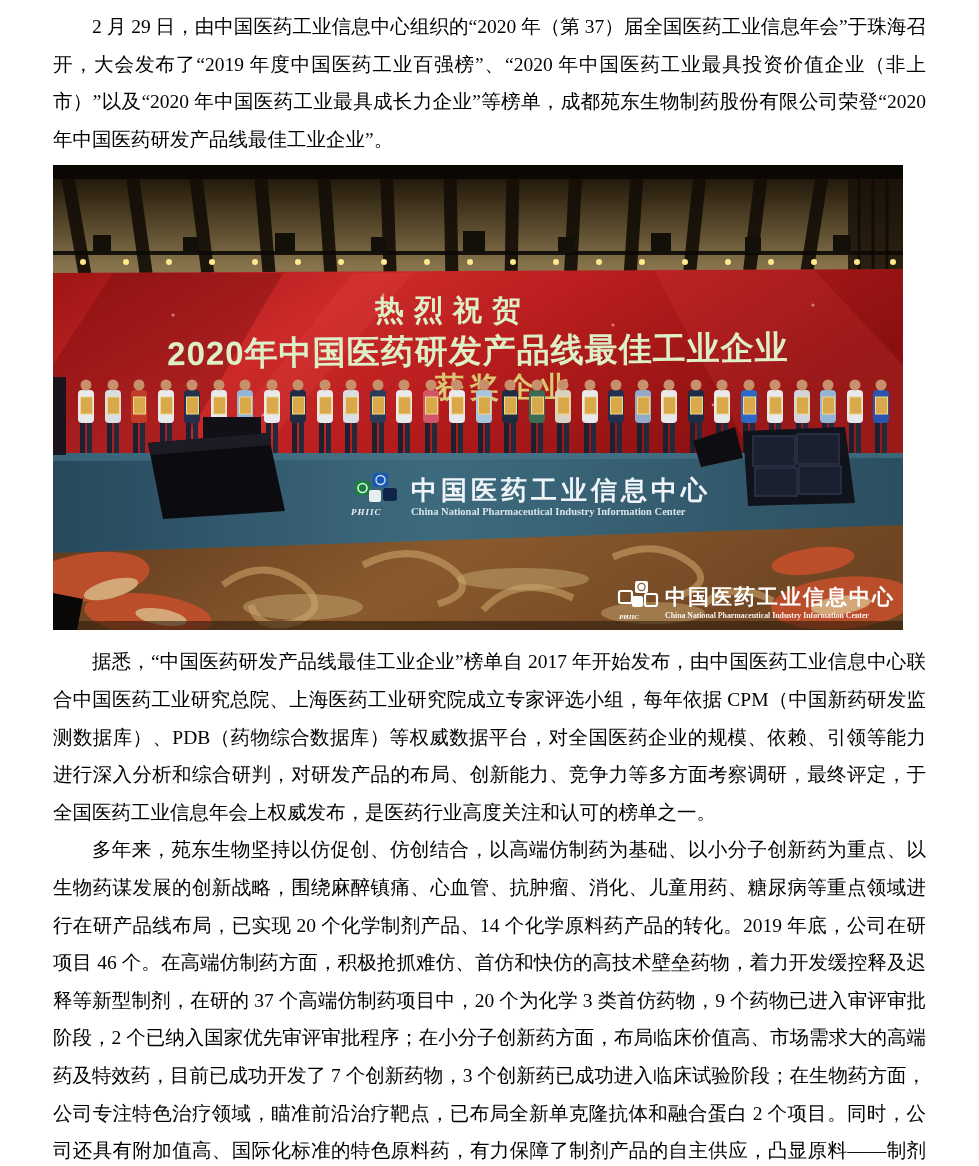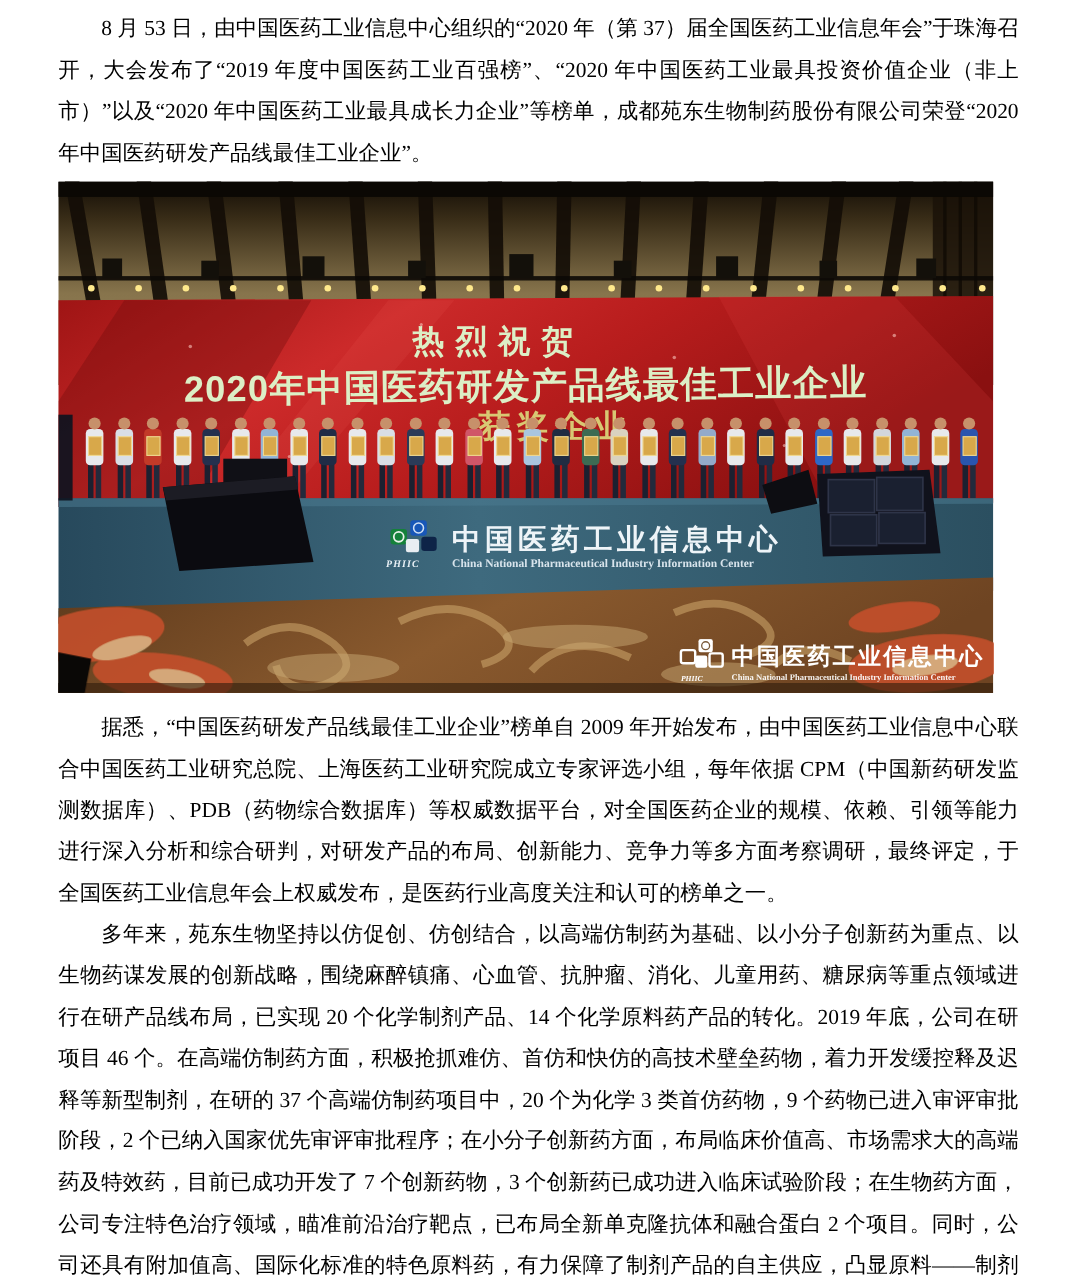--- a/index.html
+++ b/index.html
@@ -28,21 +28,21 @@
   }
   svg .cn-banner{font-family:"Liberation Sans","DejaVu Sans",sans-serif;font-weight:bold;}
   svg .cn-stage{font-family:"Liberation Sans","DejaVu Sans",sans-serif;font-weight:bold;}
   svg .en-small{font-family:"Liberation Serif","DejaVu Serif",serif;font-weight:bold;}
 </style>
 </head>
 <body>
 
 <div class="article">
 
-  <p class="body-text">8 月 53 日，由中国医药工业信息中心组织的“2020 年（第 37）届全国医药工业信息年会”于珠海召开，大会发布了“2019 年度中国医药工业百强榜”、“2020 年中国医药工业最具投资价值企业（非上市）”以及“2020 年中国医药工业最具成长力企业”等榜单，成都苑东生物制药股份有限公司荣登“2020 年中国医药研发产品线最佳工业企业”。</p>
+  <p class="body-text">2 月 29 日，由中国医药工业信息中心组织的“2020 年（第 37）届全国医药工业信息年会”于珠海召开，大会发布了“2019 年度中国医药工业百强榜”、“2020 年中国医药工业最具投资价值企业（非上市）”以及“2020 年中国医药工业最具成长力企业”等榜单，成都苑东生物制药股份有限公司荣登“2020 年中国医药研发产品线最佳工业企业”。</p>
 
   <figure class="photo-wrap">
     <svg width="850" height="465" viewBox="0 0 850 465">
       <defs>
         <linearGradient id="wallGrad" x1="0" y1="0" x2="0" y2="1">
           <stop offset="0" stop-color="#120c05"></stop>
           <stop offset="0.18" stop-color="#382c17"></stop>
           <stop offset="0.55" stop-color="#87744c"></stop>
           <stop offset="0.9" stop-color="#93805a"></stop>
           <stop offset="1" stop-color="#6a5a3a"></stop>
@@ -258,19 +258,19 @@
           <rect x="13" y="17" width="11" height="11" rx="2" fill="#ffffff"></rect>
           <rect x="26" y="15" width="12" height="12" rx="2" fill="none" stroke="#ffffff" stroke-width="2.2"></rect>
           <text class="en-small" x="0" y="40" font-size="7" font-style="italic" fill="#ffffff">PHIIC</text>
         </g>
         <text class="cn-stage" x="46" y="25" font-size="21" letter-spacing="2" fill="#ffffff">中国医药工业信息中心</text>
         <text class="en-small" x="46" y="39" font-size="7.8" fill="#ffffff" opacity="0.92">China National Pharmaceutical Industry Information Center</text>
       </g>
     </svg>
   </figure>
 
-  <p class="body-text">据悉，“中国医药研发产品线最佳工业企业”榜单自 2009 年开始发布，由中国医药工业信息中心联合中国医药工业研究总院、上海医药工业研究院成立专家评选小组，每年依据 CPM（中国新药研发监测数据库）、PDB（药物综合数据库）等权威数据平台，对全国医药企业的规模、依赖、引领等能力进行深入分析和综合研判，对研发产品的布局、创新能力、竞争力等多方面考察调研，最终评定，于全国医药工业信息年会上权威发布，是医药行业高度关注和认可的榜单之一。</p>
+  <p class="body-text">据悉，“中国医药研发产品线最佳工业企业”榜单自 2017 年开始发布，由中国医药工业信息中心联合中国医药工业研究总院、上海医药工业研究院成立专家评选小组，每年依据 CPM（中国新药研发监测数据库）、PDB（药物综合数据库）等权威数据平台，对全国医药企业的规模、依赖、引领等能力进行深入分析和综合研判，对研发产品的布局、创新能力、竞争力等多方面考察调研，最终评定，于全国医药工业信息年会上权威发布，是医药行业高度关注和认可的榜单之一。</p>
 
   <p class="body-text">
     <span>多年来，苑东生物坚持以仿促创、仿创结合，以高端仿制药为基础、以小分子创新药为重点、以生物药谋发展的创新战略，围绕麻醉镇痛、心血管、抗肿瘤、消化、儿童用药、糖尿病等重点领域进行在研产品线布局，已实现 20 个化学制剂产品、14 个化学原料药产品的转化。2019 年底，公司在研项目 46 个。</span><b>在高端仿制药方面</b><span>，积极抢抓难仿、首仿和快仿的高技术壁垒药物，着力开发缓控释及迟释等新型制剂，在研的 37 个高端仿制药项目中，20 个为化学 3 类首仿药物，9 个药物已进入审评审批阶段，2 个已纳入国家优先审评审批程序；</span><b>在小分子创新药方面</b><span>，布局临床价值高、市场需求大的高端药及特效药，目前已成功开发了 7 个创新药物，3 个创新药已成功进入临床试验阶段；</span><b>在生物药方面</b><span>，公司专注特色治疗领域，瞄准前沿治疗靶点，已布局全新单克隆抗体和融合蛋白 2 个项目。同时，公司还具有附加值高、国际化标准的</span><b>特色原料药</b><span>，有力保障了制剂产品的自主供应，凸显原料——制剂一体化发展模式的新优势。</span>
   </p>
 
 </div>
 
 </body></html>

